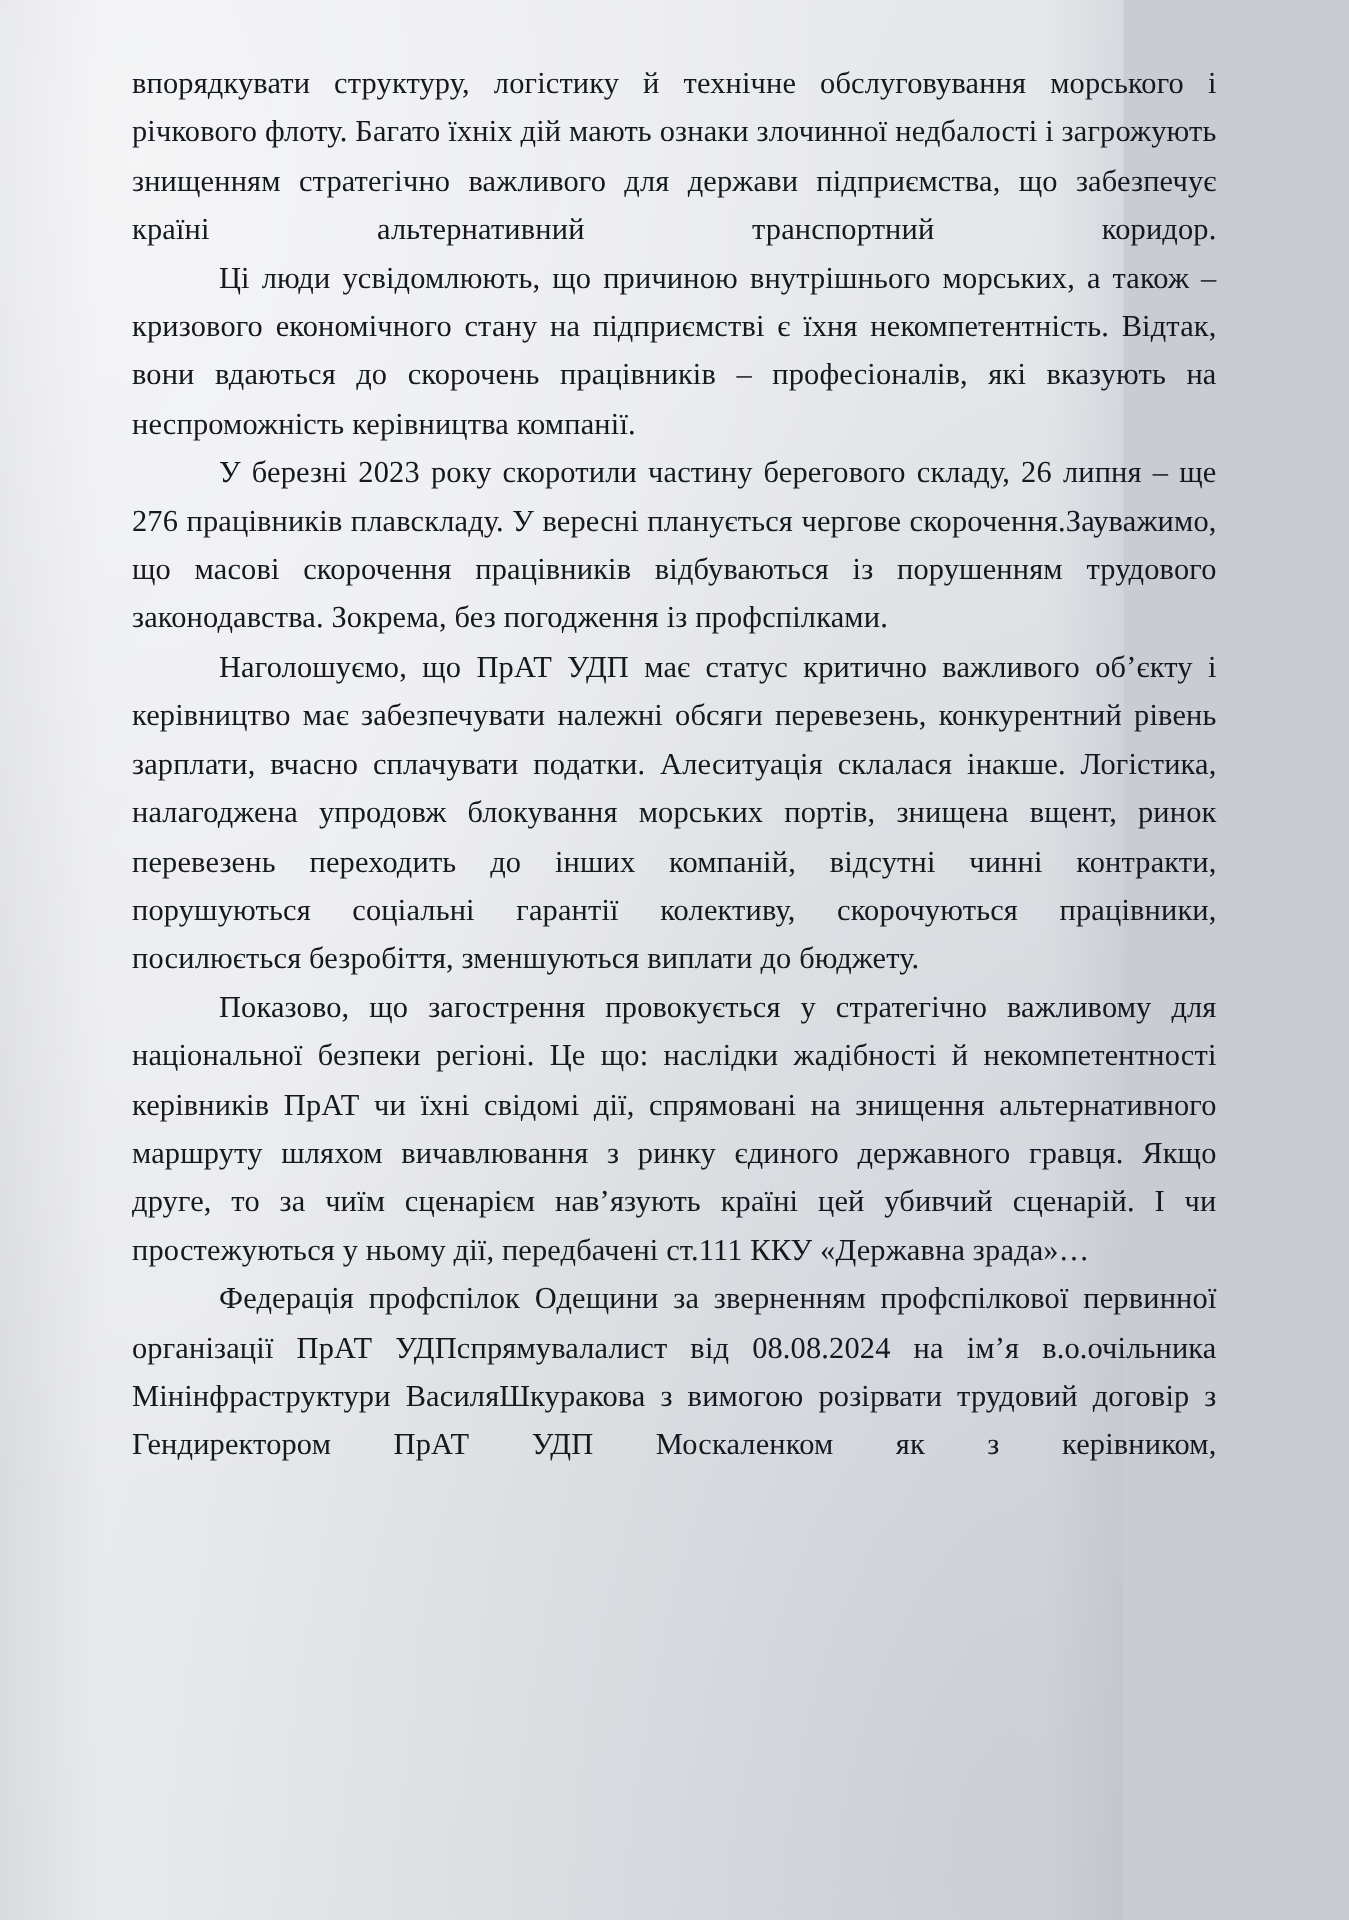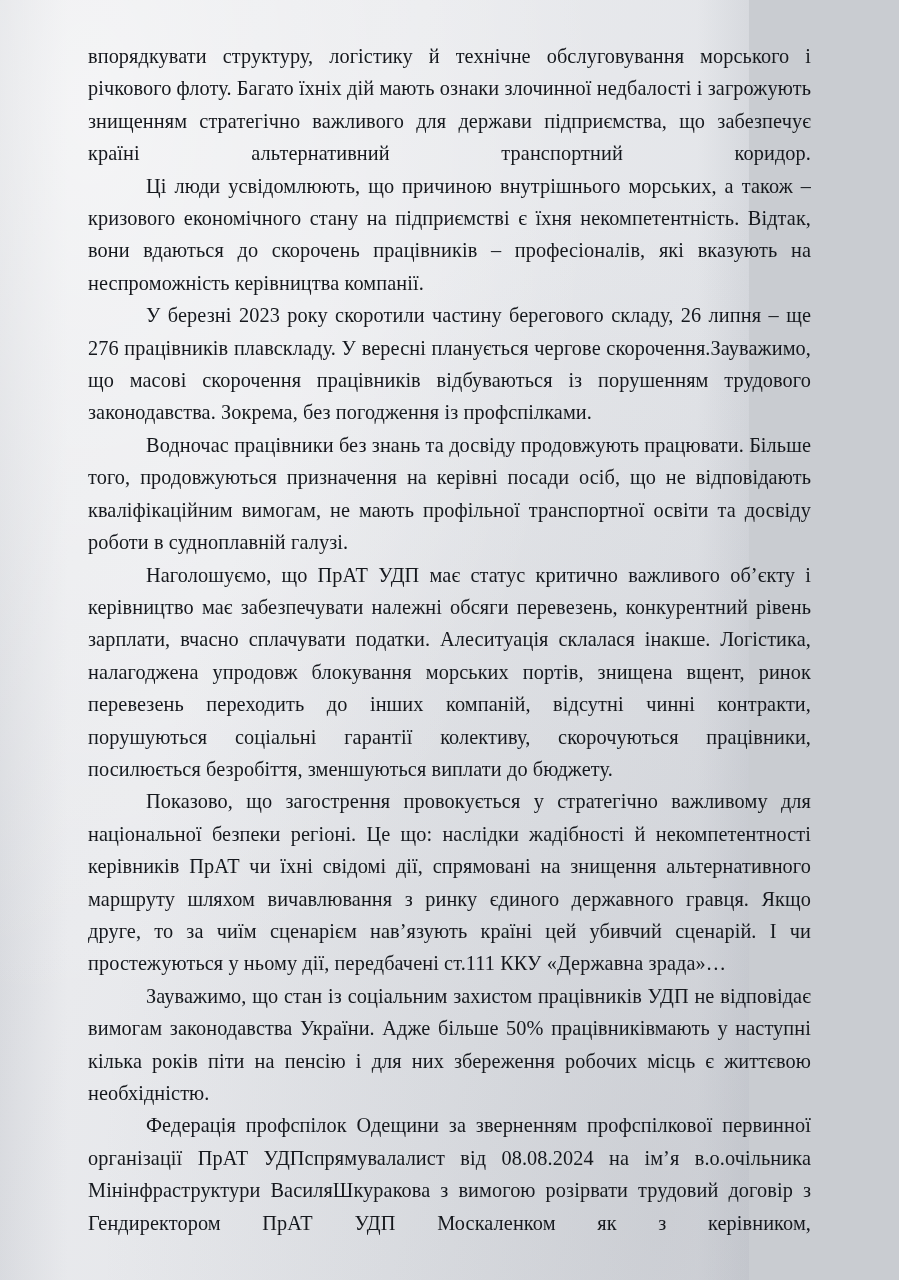--- a/index.html
+++ b/index.html
@@ -59,19 +59,17 @@
   }
 </style>
 </head>
 <body>
 
 <div id="page">
   <div id="text-body">
     <p class="cont last-line-full">впорядкувати структуру, логістику й технічне обслуговування морського і річкового флоту. Багато їхніх дій мають ознаки злочинної недбалості і загрожують знищенням стратегічно важливого для держави підприємства, що забезпечує країні альтернативний транспортний коридор.</p>
     <p class="indent">Ці люди усвідомлюють, що причиною внутрішнього морських, а також – кризового економічного стану на підприємстві є їхня некомпетентність. Відтак, вони вдаються до скорочень працівників – професіоналів, які вказують на неспроможність керівництва компанії.</p>
     <p class="indent">У березні 2023 року скоротили частину берегового складу, 26 липня – ще 276 працівників плавскладу. У вересні планується чергове скорочення.Зауважимо, що масові скорочення працівників відбуваються із порушенням трудового законодавства. Зокрема, без погодження із профспілками.</p>
-    <p class="indent">Водночас працівники без знань та досвіду продовжують працювати. Більше того, продовжуються призначення на керівні посади осіб, що не відповідають кваліфікаційним вимогам, не мають профільної транспортної освіти та досвіду роботи в судноплавній галузі.</p>
     <p class="indent">Наголошуємо, що ПрАТ УДП має статус критично важливого об’єкту і керівництво має забезпечувати належні обсяги перевезень, конкурентний рівень зарплати, вчасно сплачувати податки. Алеситуація склалася інакше. Логістика, налагоджена упродовж блокування морських портів, знищена вщент, ринок перевезень переходить до інших компаній, відсутні чинні контракти, порушуються соціальні гарантії колективу, скорочуються працівники, посилюється безробіття, зменшуються виплати до бюджету.</p>
     <p class="indent">Показово, що загострення провокується у стратегічно важливому для національної безпеки регіоні. Це що: наслідки жадібності й некомпетентності керівників ПрАТ чи їхні свідомі дії, спрямовані на знищення альтернативного маршруту шляхом вичавлювання з ринку єдиного державного гравця. Якщо друге, то за чиїм сценарієм нав’язують країні цей убивчий сценарій. І чи простежуються у ньому дії, передбачені ст.111 ККУ «Державна зрада»…</p>
-    <p class="indent">Зауважимо, що стан із соціальним захистом працівників УДП не відповідає вимогам законодавства України. Адже більше 50% працівниківмають у наступні кілька  років піти на пенсію і для них збереження робочих місць є життєвою необхідністю.</p>
     <p class="indent last-line-full">Федерація профспілок Одещини за зверненням профспілкової первинної організації ПрАТ УДПспрямувалалист від 08.08.2024 на ім’я в.о.очільника Мінінфраструктури ВасиляШкуракова з вимогою розірвати трудовий договір з Гендиректором ПрАТ УДП Москаленком як з керівником,</p>
   </div>
 </div>
 
 </body></html>

